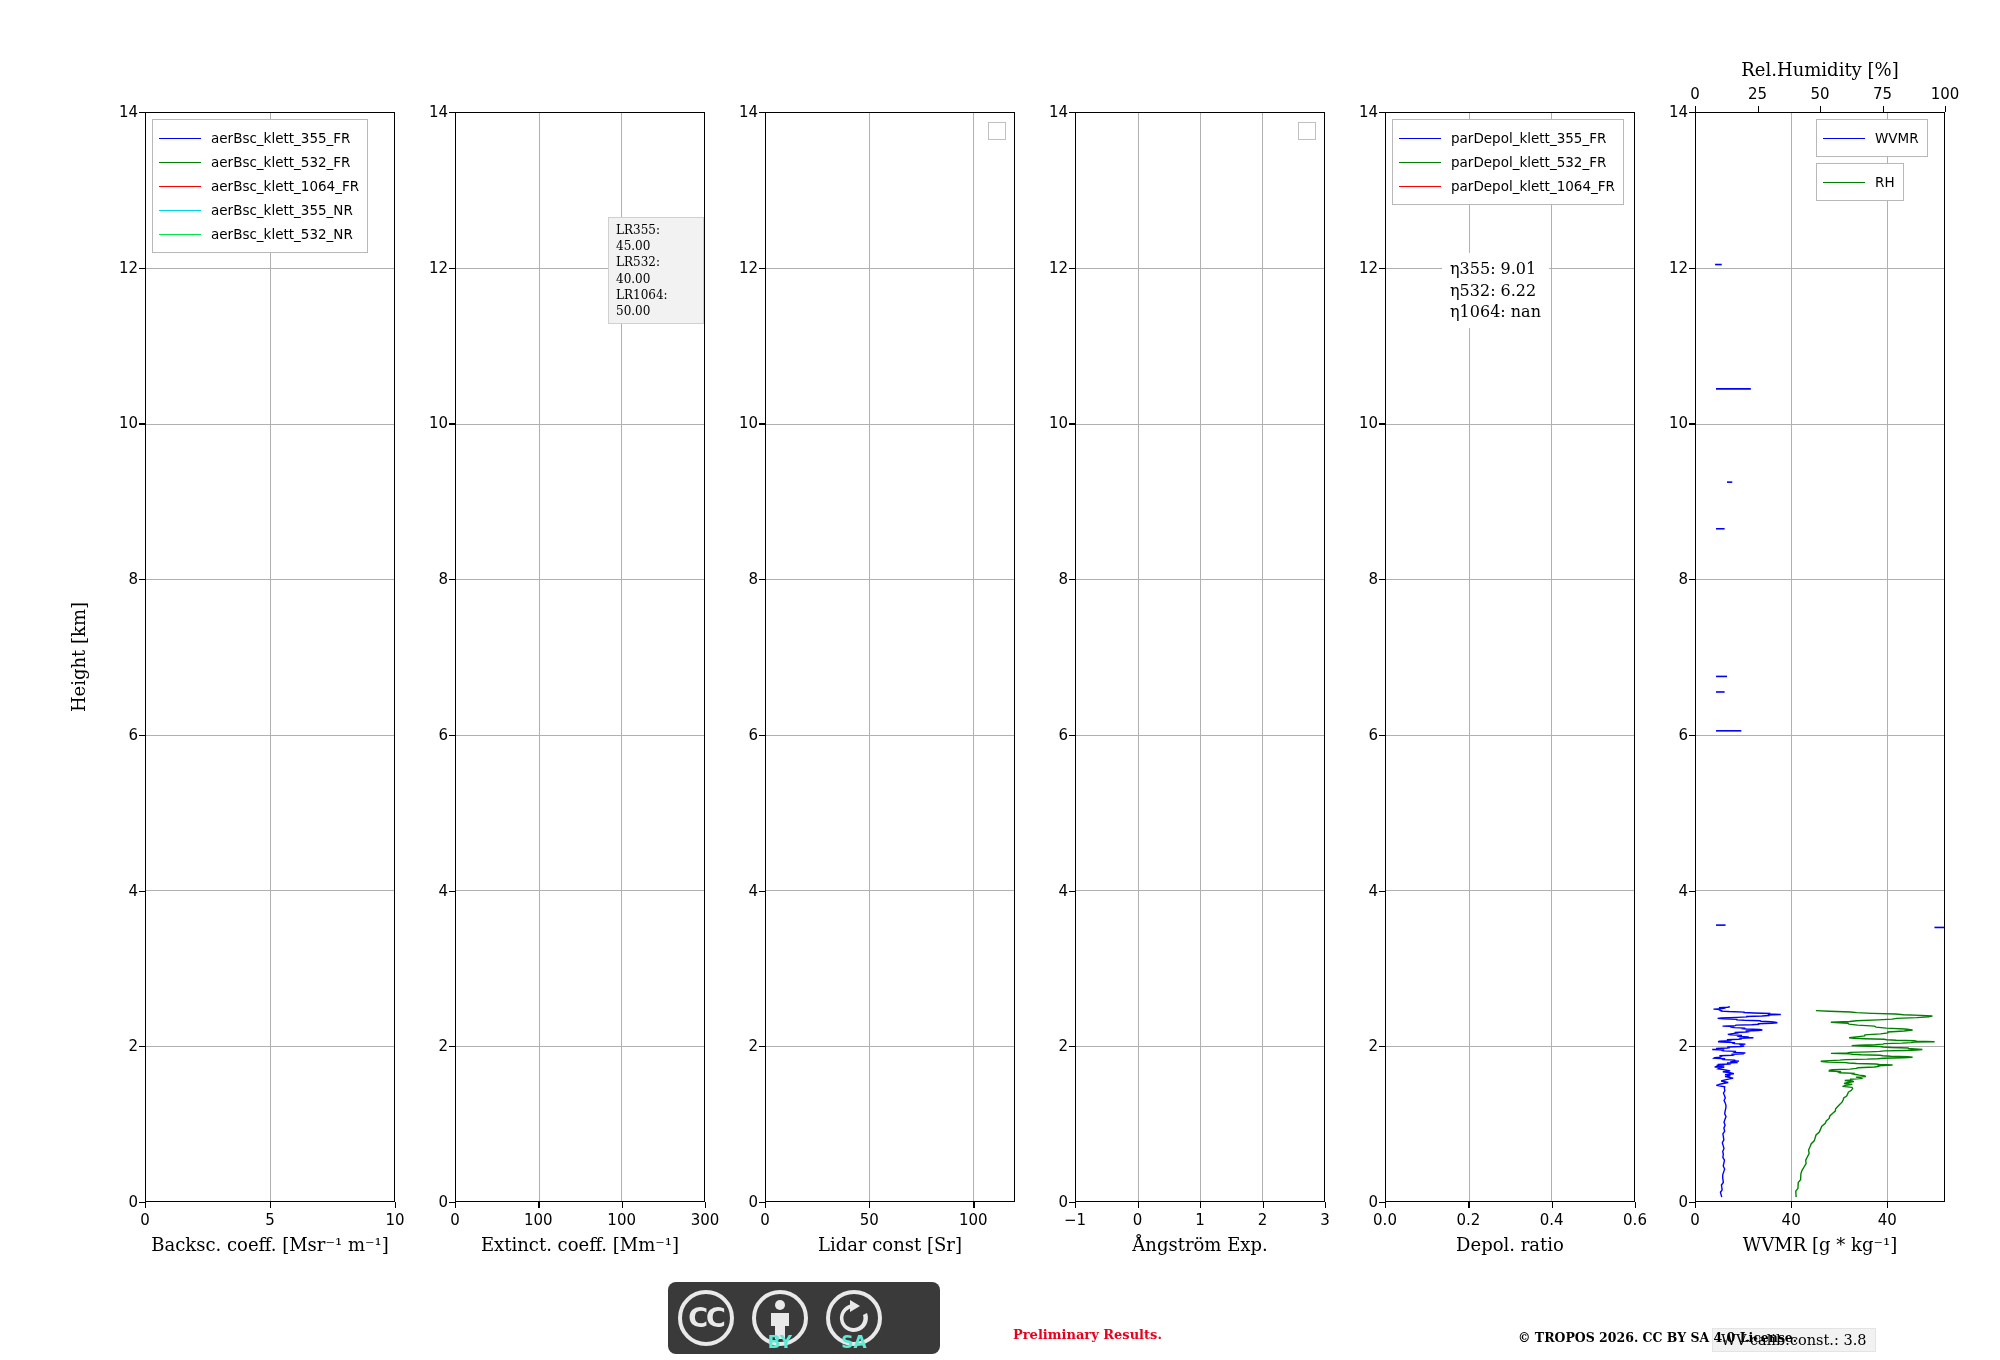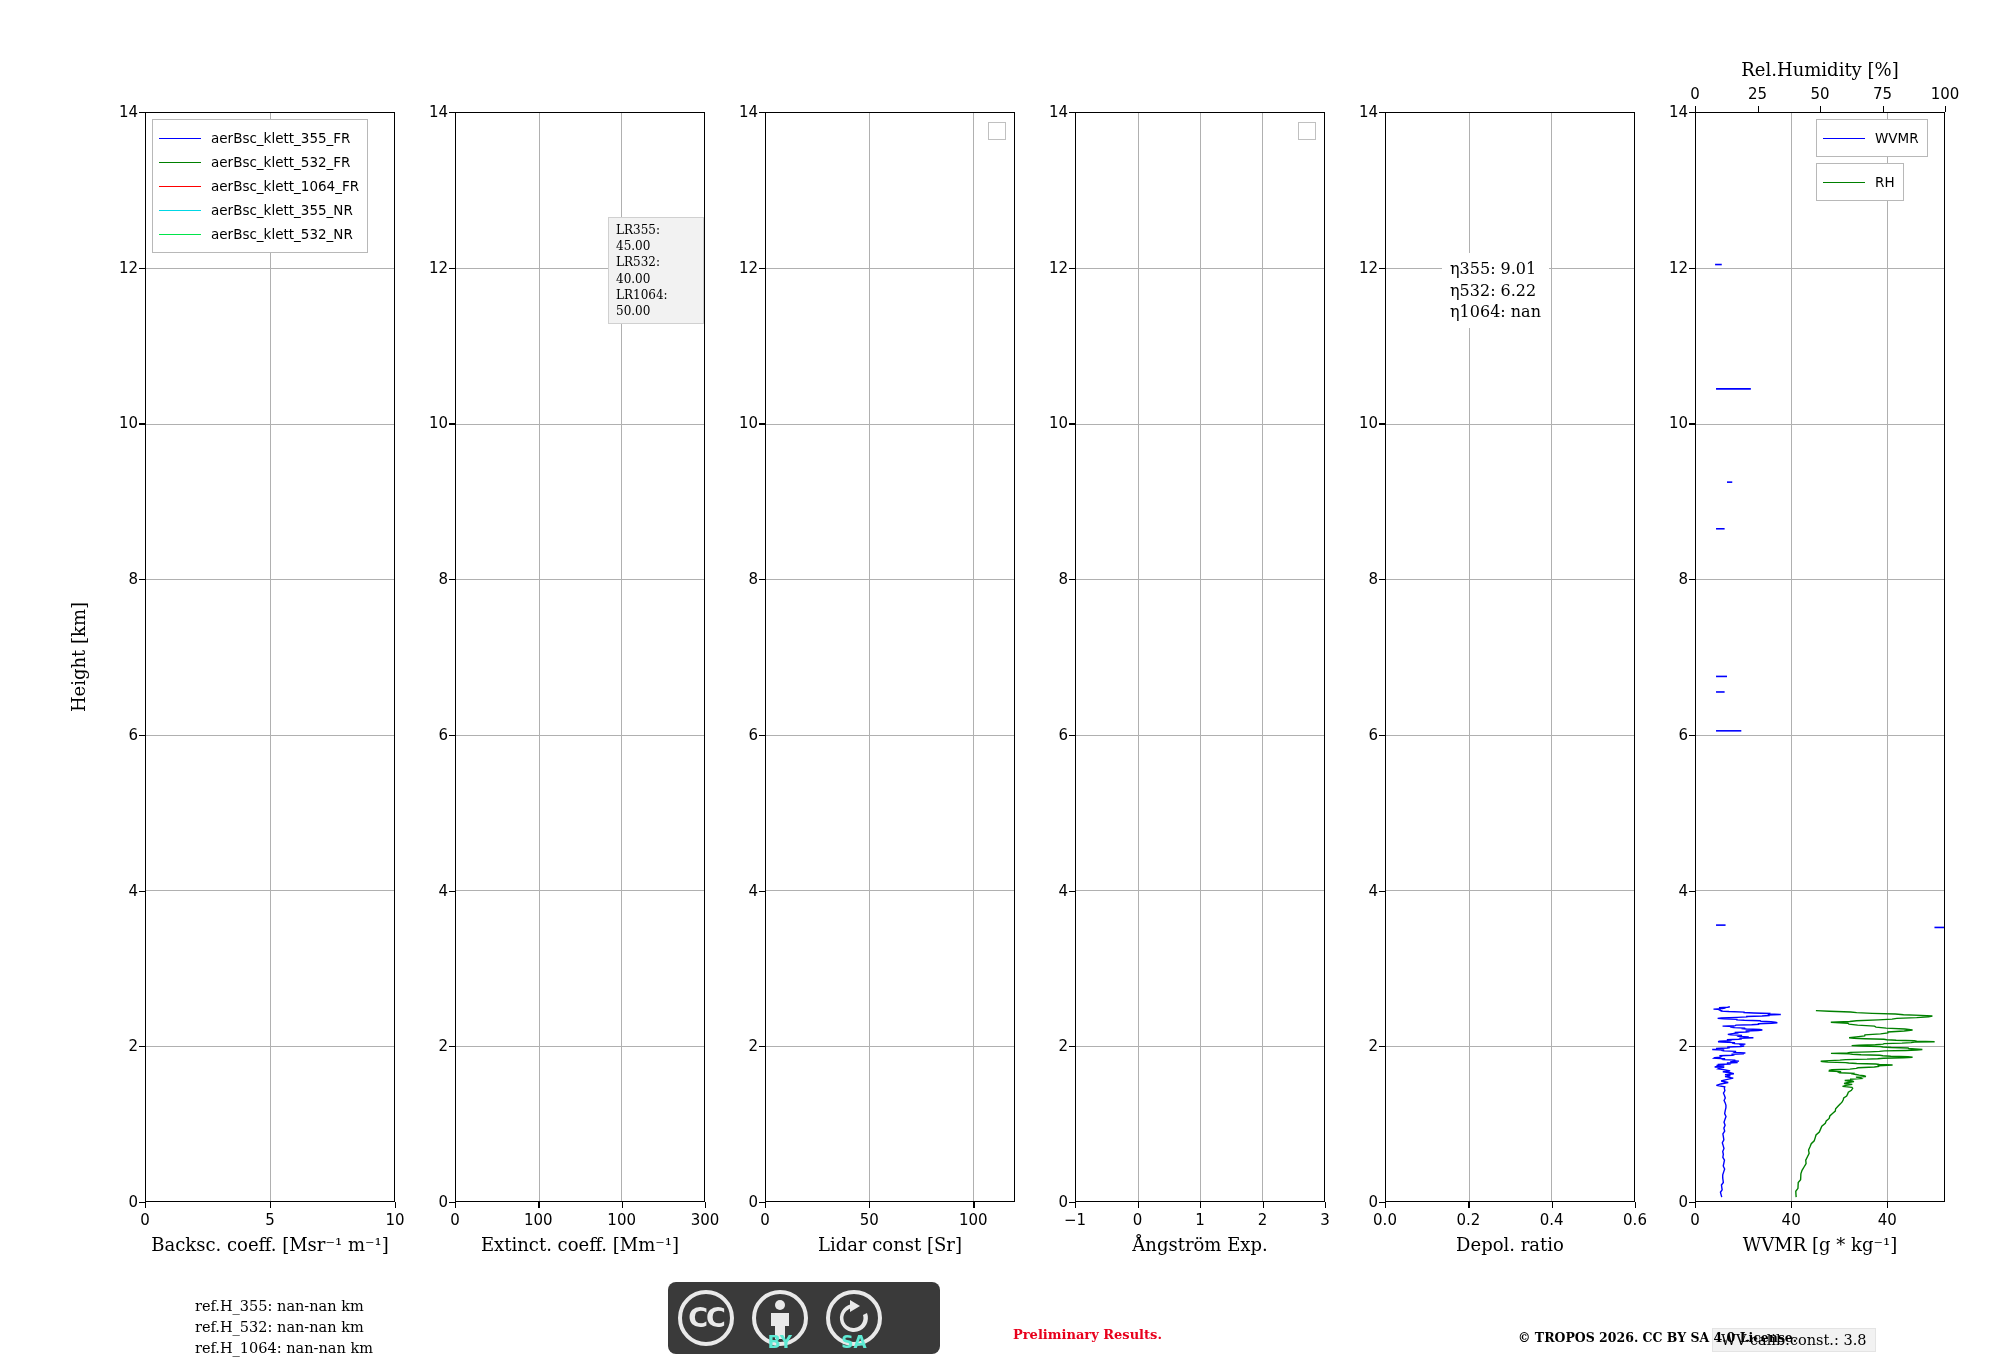--- a/index.html
+++ b/index.html
@@ -445,20 +445,34 @@
   <div class="panel" id="panel-depol" style="left:1385px; width:250px;">
     <div class="axes">
       <div class="gridline-h" style="top:14.29%"></div>
       <div class="gridline-h" style="top:28.57%"></div>
       <div class="gridline-h" style="top:42.86%"></div>
       <div class="gridline-h" style="top:57.14%"></div>
       <div class="gridline-h" style="top:71.43%"></div>
       <div class="gridline-h" style="top:85.71%"></div>
       <div class="gridline-v" style="left:33.33%"></div>
       <div class="gridline-v" style="left:66.67%"></div>
+      <div class="legend" style="left:6px; top:6px;">
+        <div class="legend-row">
+            <span class="legend-line" style="border-top-color:#0000ff"></span>
+            <span>parDepol_klett_355_FR</span>
+          </div>
+        <div class="legend-row">
+            <span class="legend-line" style="border-top-color:#008000"></span>
+            <span>parDepol_klett_532_FR</span>
+          </div>
+        <div class="legend-row">
+            <span class="legend-line" style="border-top-color:#ff0000"></span>
+            <span>parDepol_klett_1064_FR</span>
+          </div>
+      </div>
       <div class="annotbox big" style="left:56px; top:140px;">
         <div>η355: 9.01</div>
         <div>η532: 6.22</div>
         <div>η1064: nan</div>
       </div>
     </div>
     <div class="tick-mark-left" style="top:100%"></div>
       <div class="tick-left" style="top:100%">0</div>
     <div class="tick-mark-left" style="top:85.71%"></div>
       <div class="tick-left" style="top:85.71%">2</div>
@@ -554,23 +568,20 @@
     <div class="tick-mark-top" style="left:50%"></div>
       <div class="tick-top" style="left:50%">50</div>
     <div class="tick-mark-top" style="left:75%"></div>
       <div class="tick-top" style="left:75%">75</div>
     <div class="tick-mark-top" style="left:100%"></div>
       <div class="tick-top" style="left:100%">100</div>
     <div class="xlabel">WVMR [g * kg⁻¹]</div>
     <div class="toplabel">Rel.Humidity [%]</div>
   </div>
 
-  <div id="ref-heights">ref.H_355: nan-nan km
-ref.H_532: nan-nan km
-ref.H_1064: nan-nan km</div>
   <div id="wv-calib">WV-calib.const.: 3.8</div>
   <div id="preliminary">Preliminary
 Results.</div>
   <div id="copyright">© TROPOS 2026.
 CC BY SA 4.0 License.</div>
 
   <div id="cc-badge">
     <div class="cc-circle" style="left:10px; font-size:27px; line-height:48px; letter-spacing:-2px;">CC</div>
     <div class="cc-circle" style="left:84px;">
       <svg viewBox="0 0 48 48" width="48" height="48" style="margin:0;">

